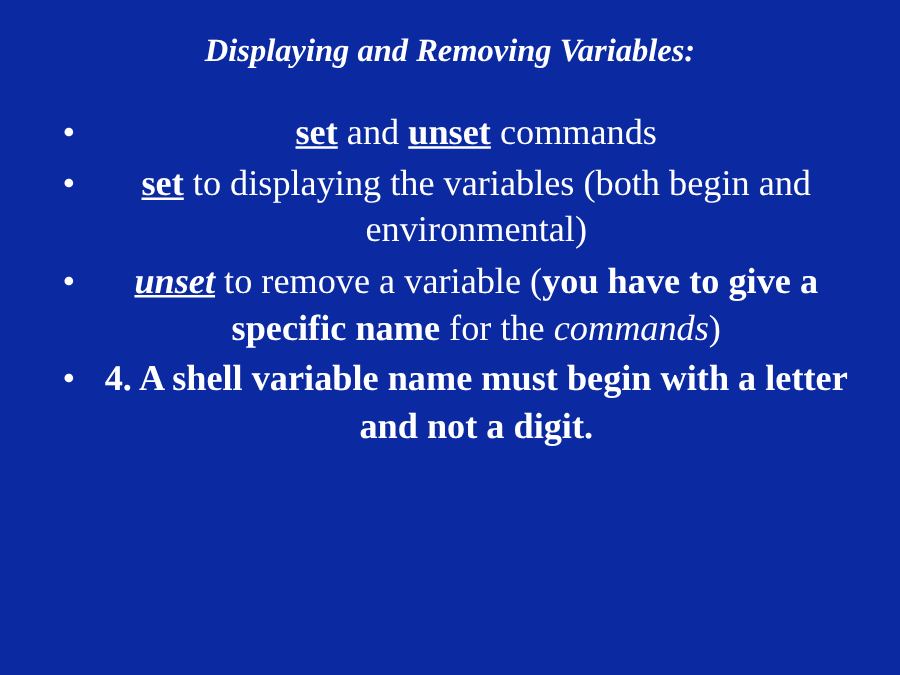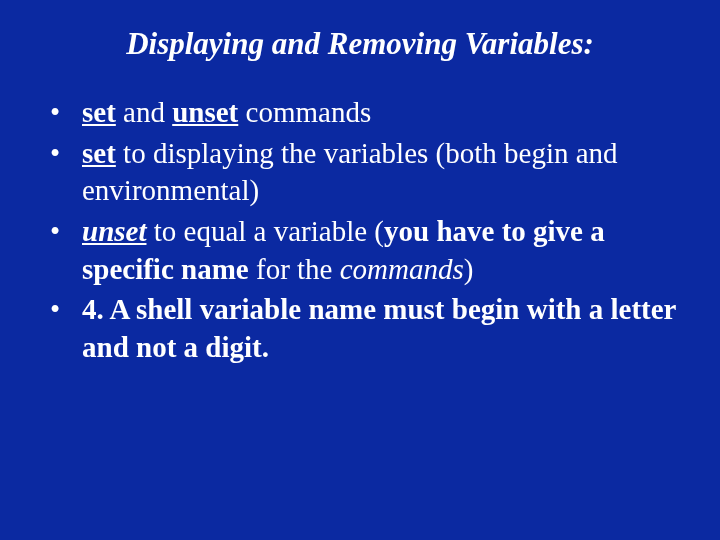--- a/index.html
+++ b/index.html
@@ -1,27 +1,27 @@
 <!DOCTYPE html>
 <html><head>
 <meta charset="utf-8">
 <style>
-  * { margin: 0; padding: 0; box-sizing: border-box; }
+  * { margin: 0; padding: 0; box-sizing: border-box; text-align: center; }
   body {
     width: 720px;
     height: 540px;
     background: #0b29a1;
     color: #ffffff;
     font-family: "Times New Roman", Times, serif;
     padding: 20px 40px 20px 40px;
     overflow: hidden;
   }
   .title {
     text-align: center;
-    font-size: 31px;
+    font-size: 26px;
     font-style: italic;
     font-weight: bold;
     margin-bottom: 32px;
     margin-top: 6px;
   }
   ul.bullets {
     list-style: none;
     font-size: 29px;
     line-height: 1.3;
   }
@@ -47,18 +47,18 @@
 <div class="title">Displaying and Removing Variables:</div>
 
 <ul class="bullets">
   <li>
     <span class="b u">set</span><span> and </span><span class="b u">unset</span><span> commands</span>
   </li>
   <li>
     <span class="b u">set</span><span> to displaying the variables (both begin and environmental)</span>
   </li>
   <li>
-    <span class="b u i">unset</span><span> to equal a variable (</span><span class="b">you have to give a specific name</span><span> for the </span><span class="i">commands</span><span>)</span>
+    <span class="b u i">unset</span><span> to remove a variable (</span><span class="b">you have to give a specific name</span><span> for the </span><span class="i">commands</span><span>)</span>
   </li>
   <li>
     <span class="b">4. A shell variable name must begin with a letter and not a digit.</span>
   </li>
 </ul>
 
 </body></html>

